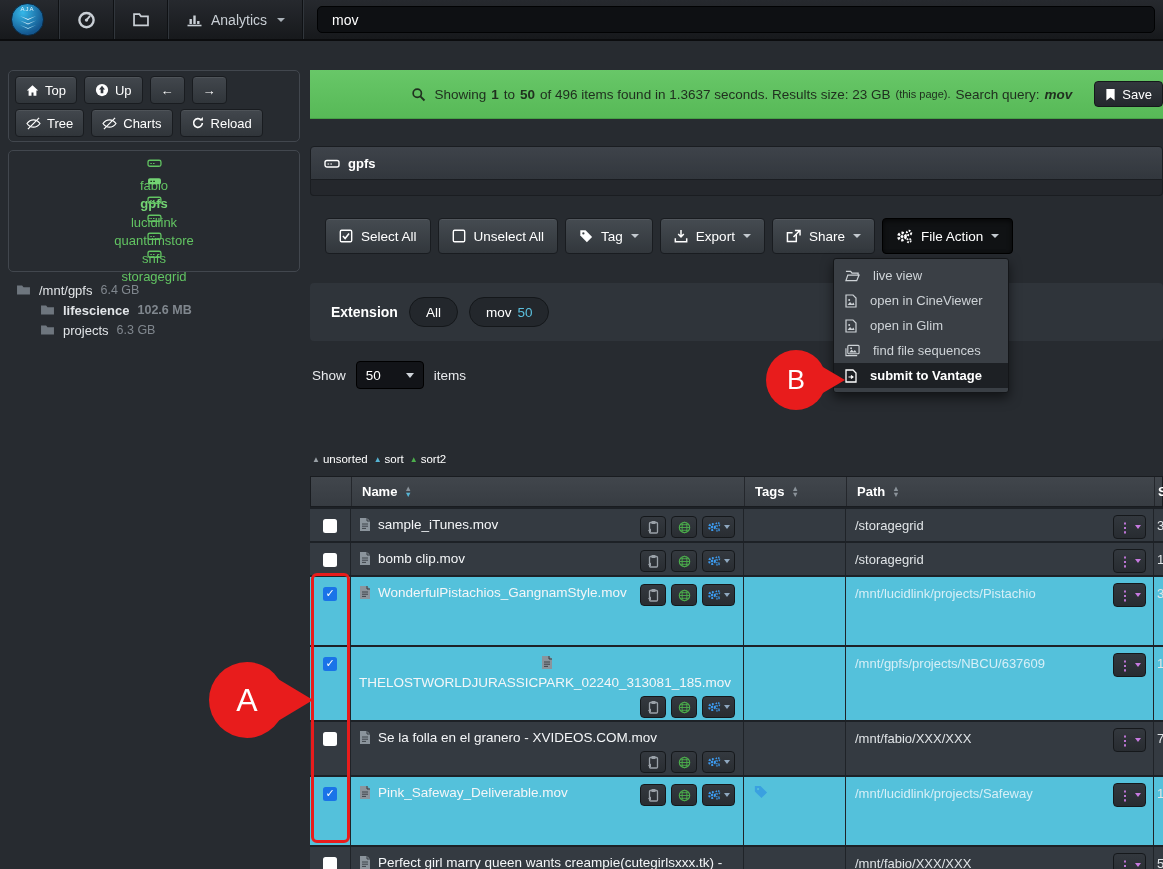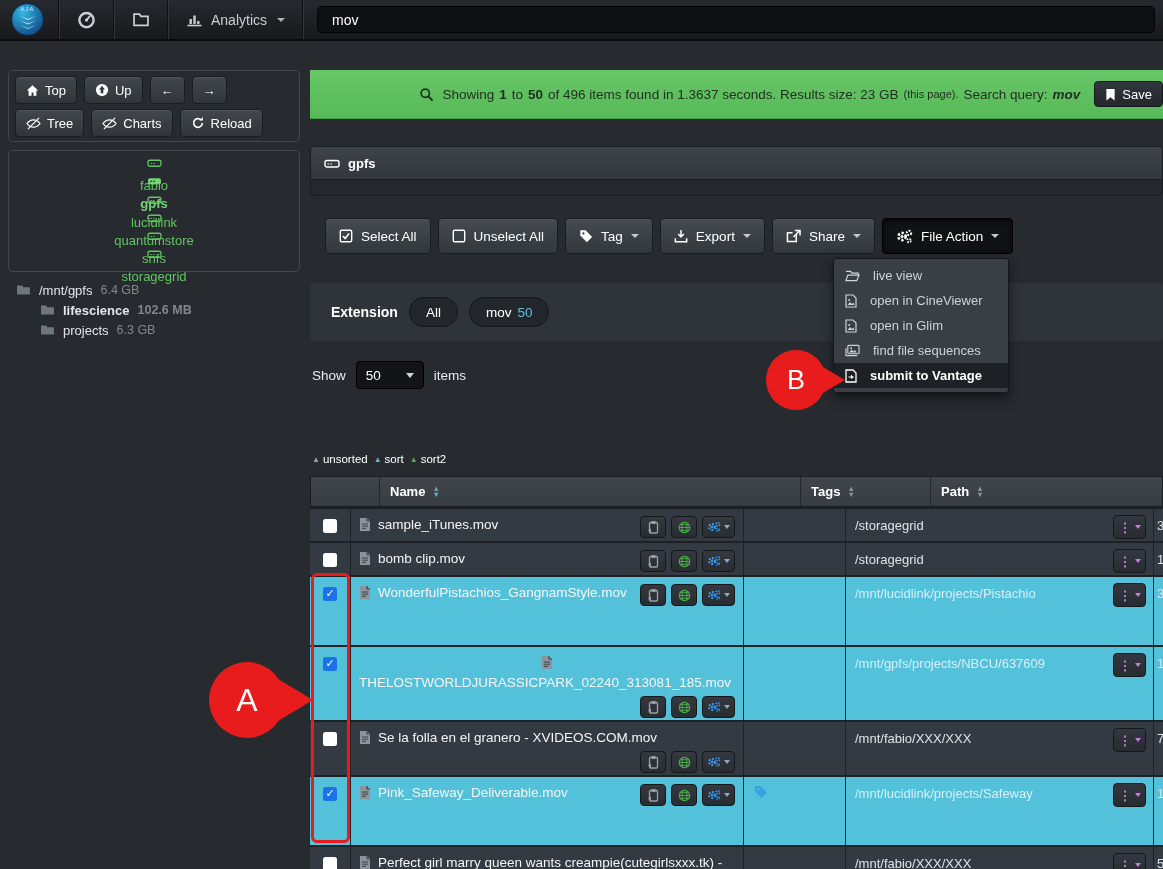--- a/index.html
+++ b/index.html
@@ -46,21 +46,21 @@
   .folder-row .fdsize { color:#80878e; font-size:12.5px; }
 
   
   .alert { position:absolute; left:310px; top:70px; width:853px; height:49px;
     background:linear-gradient(#68c768,#57b957); border-bottom:1px solid #46a146;
     display:flex; align-items:center; padding-left:18px; gap:5px;
     color:#20301f; font-size:13.5px;justify-content:flex-end; }
   .alert b { font-weight:bold; }
   .alert .small { font-size:11px; }
   .alert .query { font-weight:bold; font-style:italic; }
-  .save-btn { margin-left:9px; height:26px; padding:0 10px; display:inline-flex; align-items:center; gap:6px;
+  .save-btn { margin-left:17px; height:26px; padding:0 10px; display:inline-flex; align-items:center; gap:6px;
     background:linear-gradient(#32373d,#24282d); border:1px solid #15181b; border-radius:4px;
     color:#fff; font-size:13px; cursor:pointer; }
 
   .gpfs-header { position:absolute; left:310px; top:146px; width:853px; height:34px;
     background:linear-gradient(#3e434a,#32373d); border:1px solid #1a1d21; border-radius:4px 4px 0 0;
     display:flex; align-items:center; gap:8px; padding-left:13px; color:#fff; font-weight:bold; font-size:13px; }
   .gpfs-body { position:absolute; left:310px; top:180px; width:853px; height:16px;
     background:#24272c; border:1px solid #1a1d21; border-top:none; border-radius:0 0 4px 4px; }
 
   .toolbar { position:absolute; left:325px; top:218px; display:flex; gap:7px; }
@@ -89,21 +89,21 @@
   .show-select .caret { border-top-width:5px; border-left-width:4.5px; border-right-width:4.5px; color:#cfd4d9; }
 
   .sort-links { position:absolute; left:312px; top:453px; display:flex; align-items:center; gap:6px;
     font-size:11.5px; color:#fff; }
   .sort-link { display:inline-flex; align-items:center; gap:3px; cursor:pointer; }
   .sort-tri { font-size:8px; }
 
   
   .table { position:absolute; left:310px; top:476px; width:853px; }
   .thead, .trow { display:grid; grid-template-columns:40px 393px 102px 308px 10px; }
-  .thead { height:31px; background:linear-gradient(#41464c,#373c42); border:1px solid #191c20;gap:28px; }
+  .thead { height:31px; background:linear-gradient(#41464c,#373c42); border:1px solid #191c20; }
   .th { display:flex; align-items:center; gap:7px; padding:0 10px; font-weight:bold; font-size:13px; color:#fff;
     border-left:1px solid #24272c; cursor:pointer; }
   .th:first-child { border-left:none; }
   .sorter { display:inline-flex; flex-direction:column; font-size:7.5px; line-height:6px; color:#8b939a; }
   .sorter .dn.hot { color:#56b4d4; }
   .trow { background:#343a41; border-top:2px solid #1d2126; position:relative; }
   .trow.selected { background:#54c1db; }
   .td { border-left:1px solid #1f2328; position:relative; overflow:hidden; }
   .td:first-child { border-left:none; }
   .cb-cell { display:flex; justify-content:center; align-items:flex-start; }

